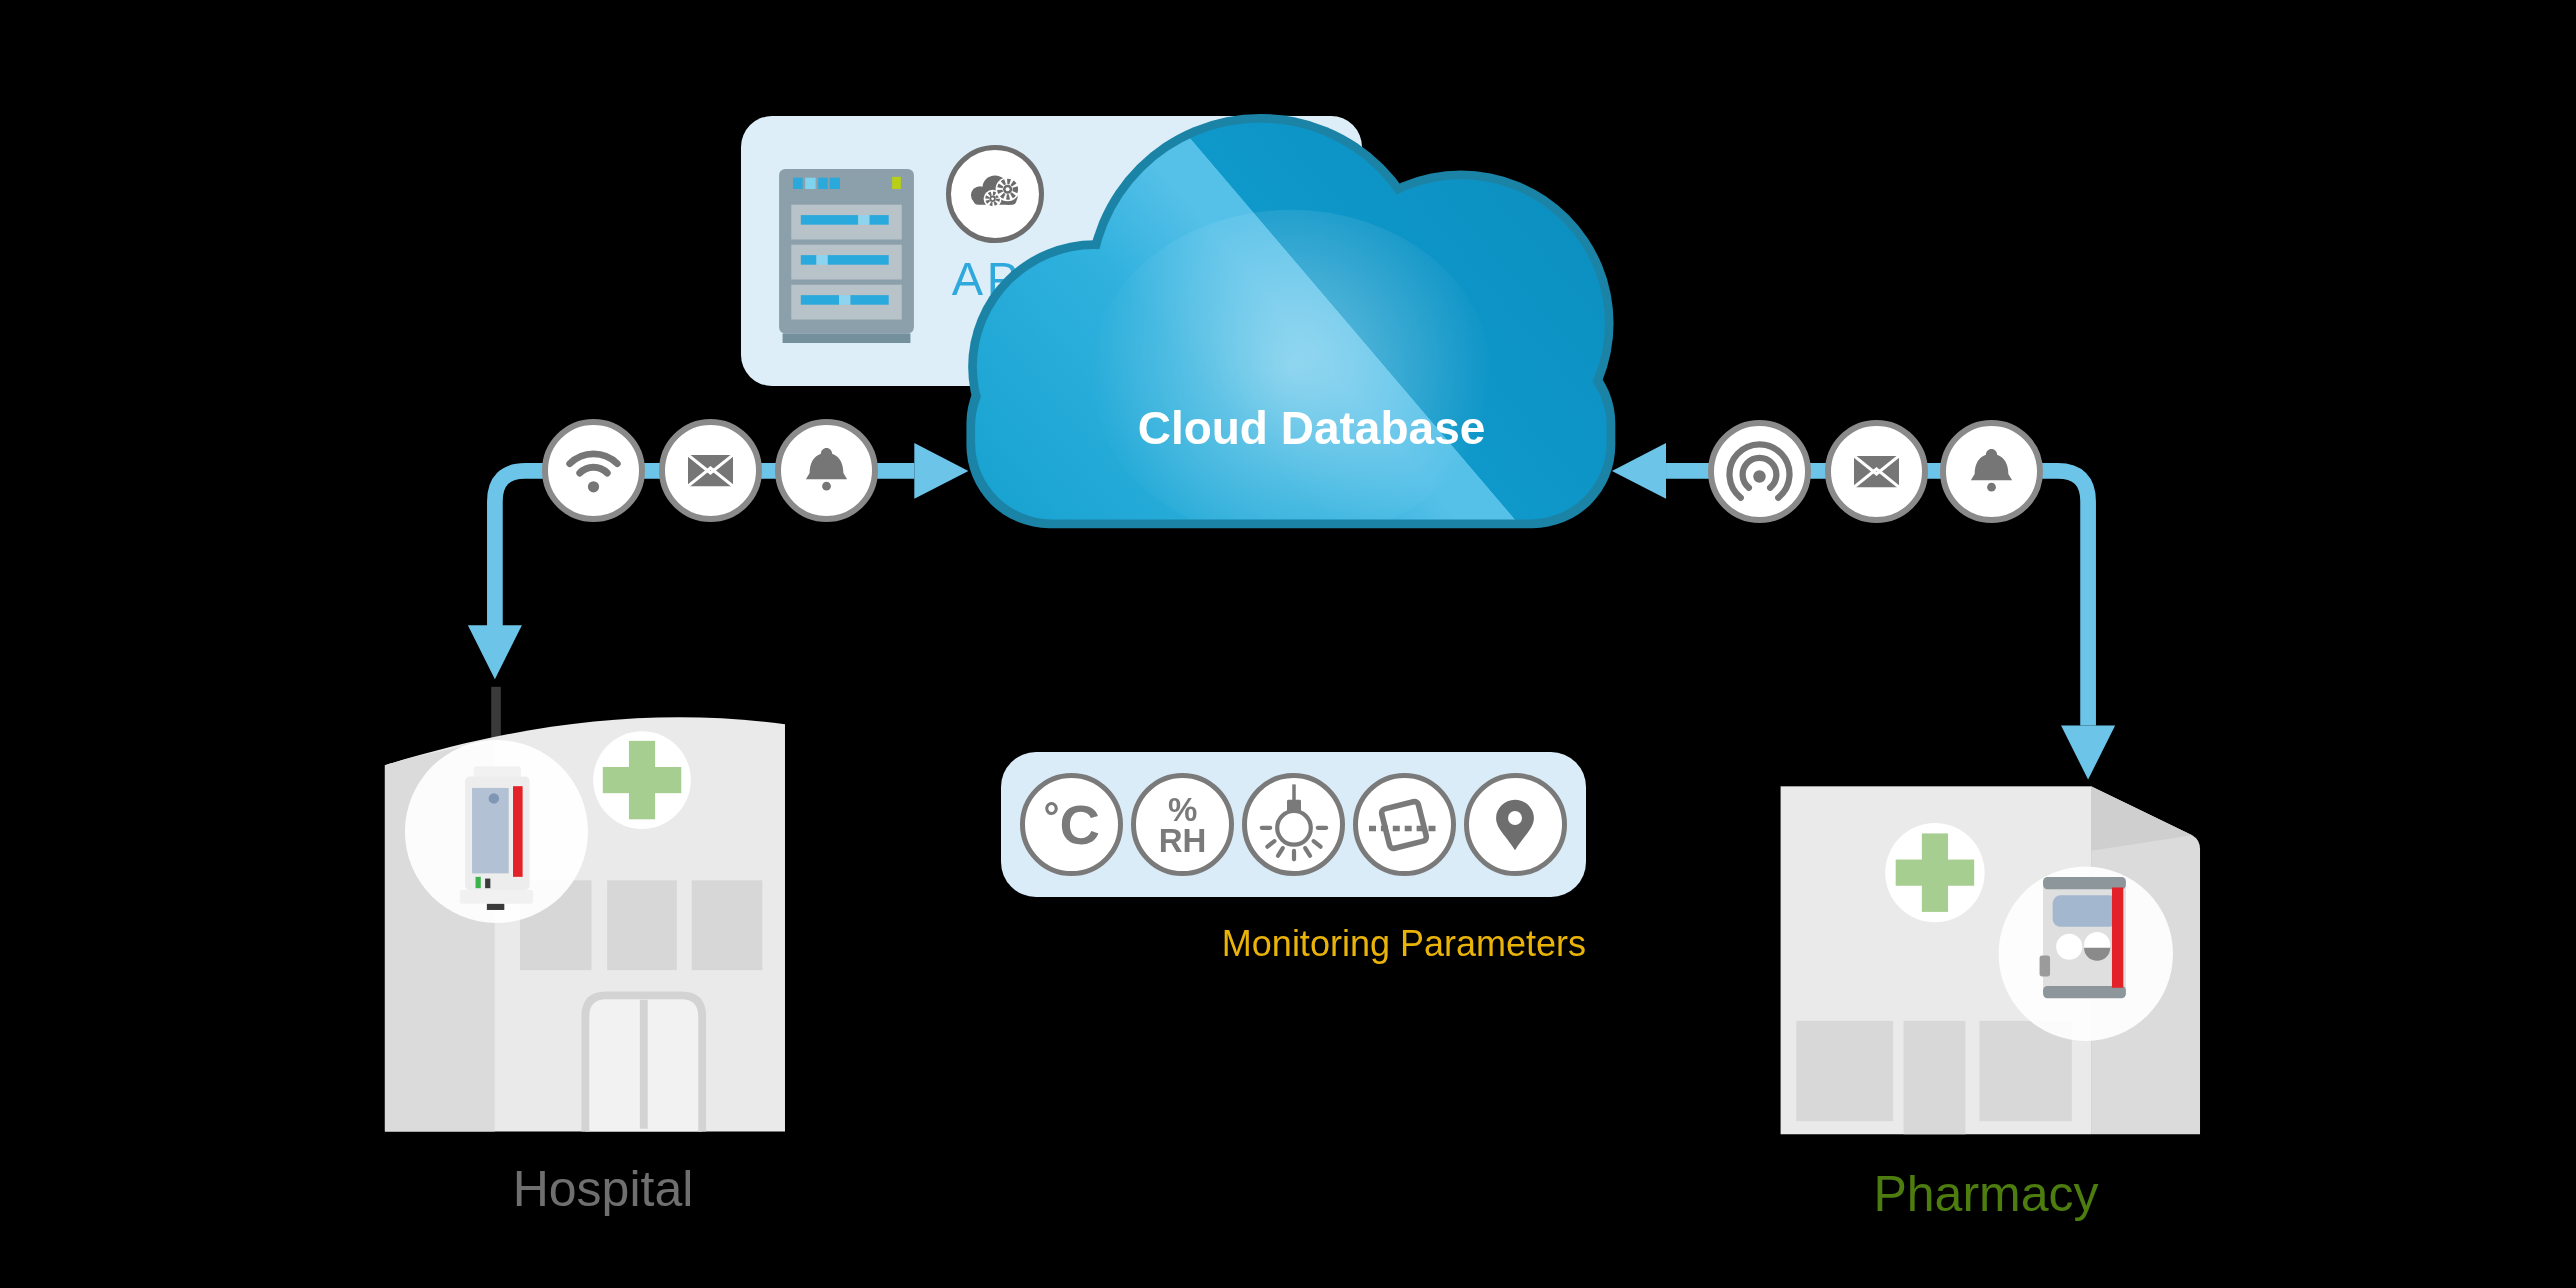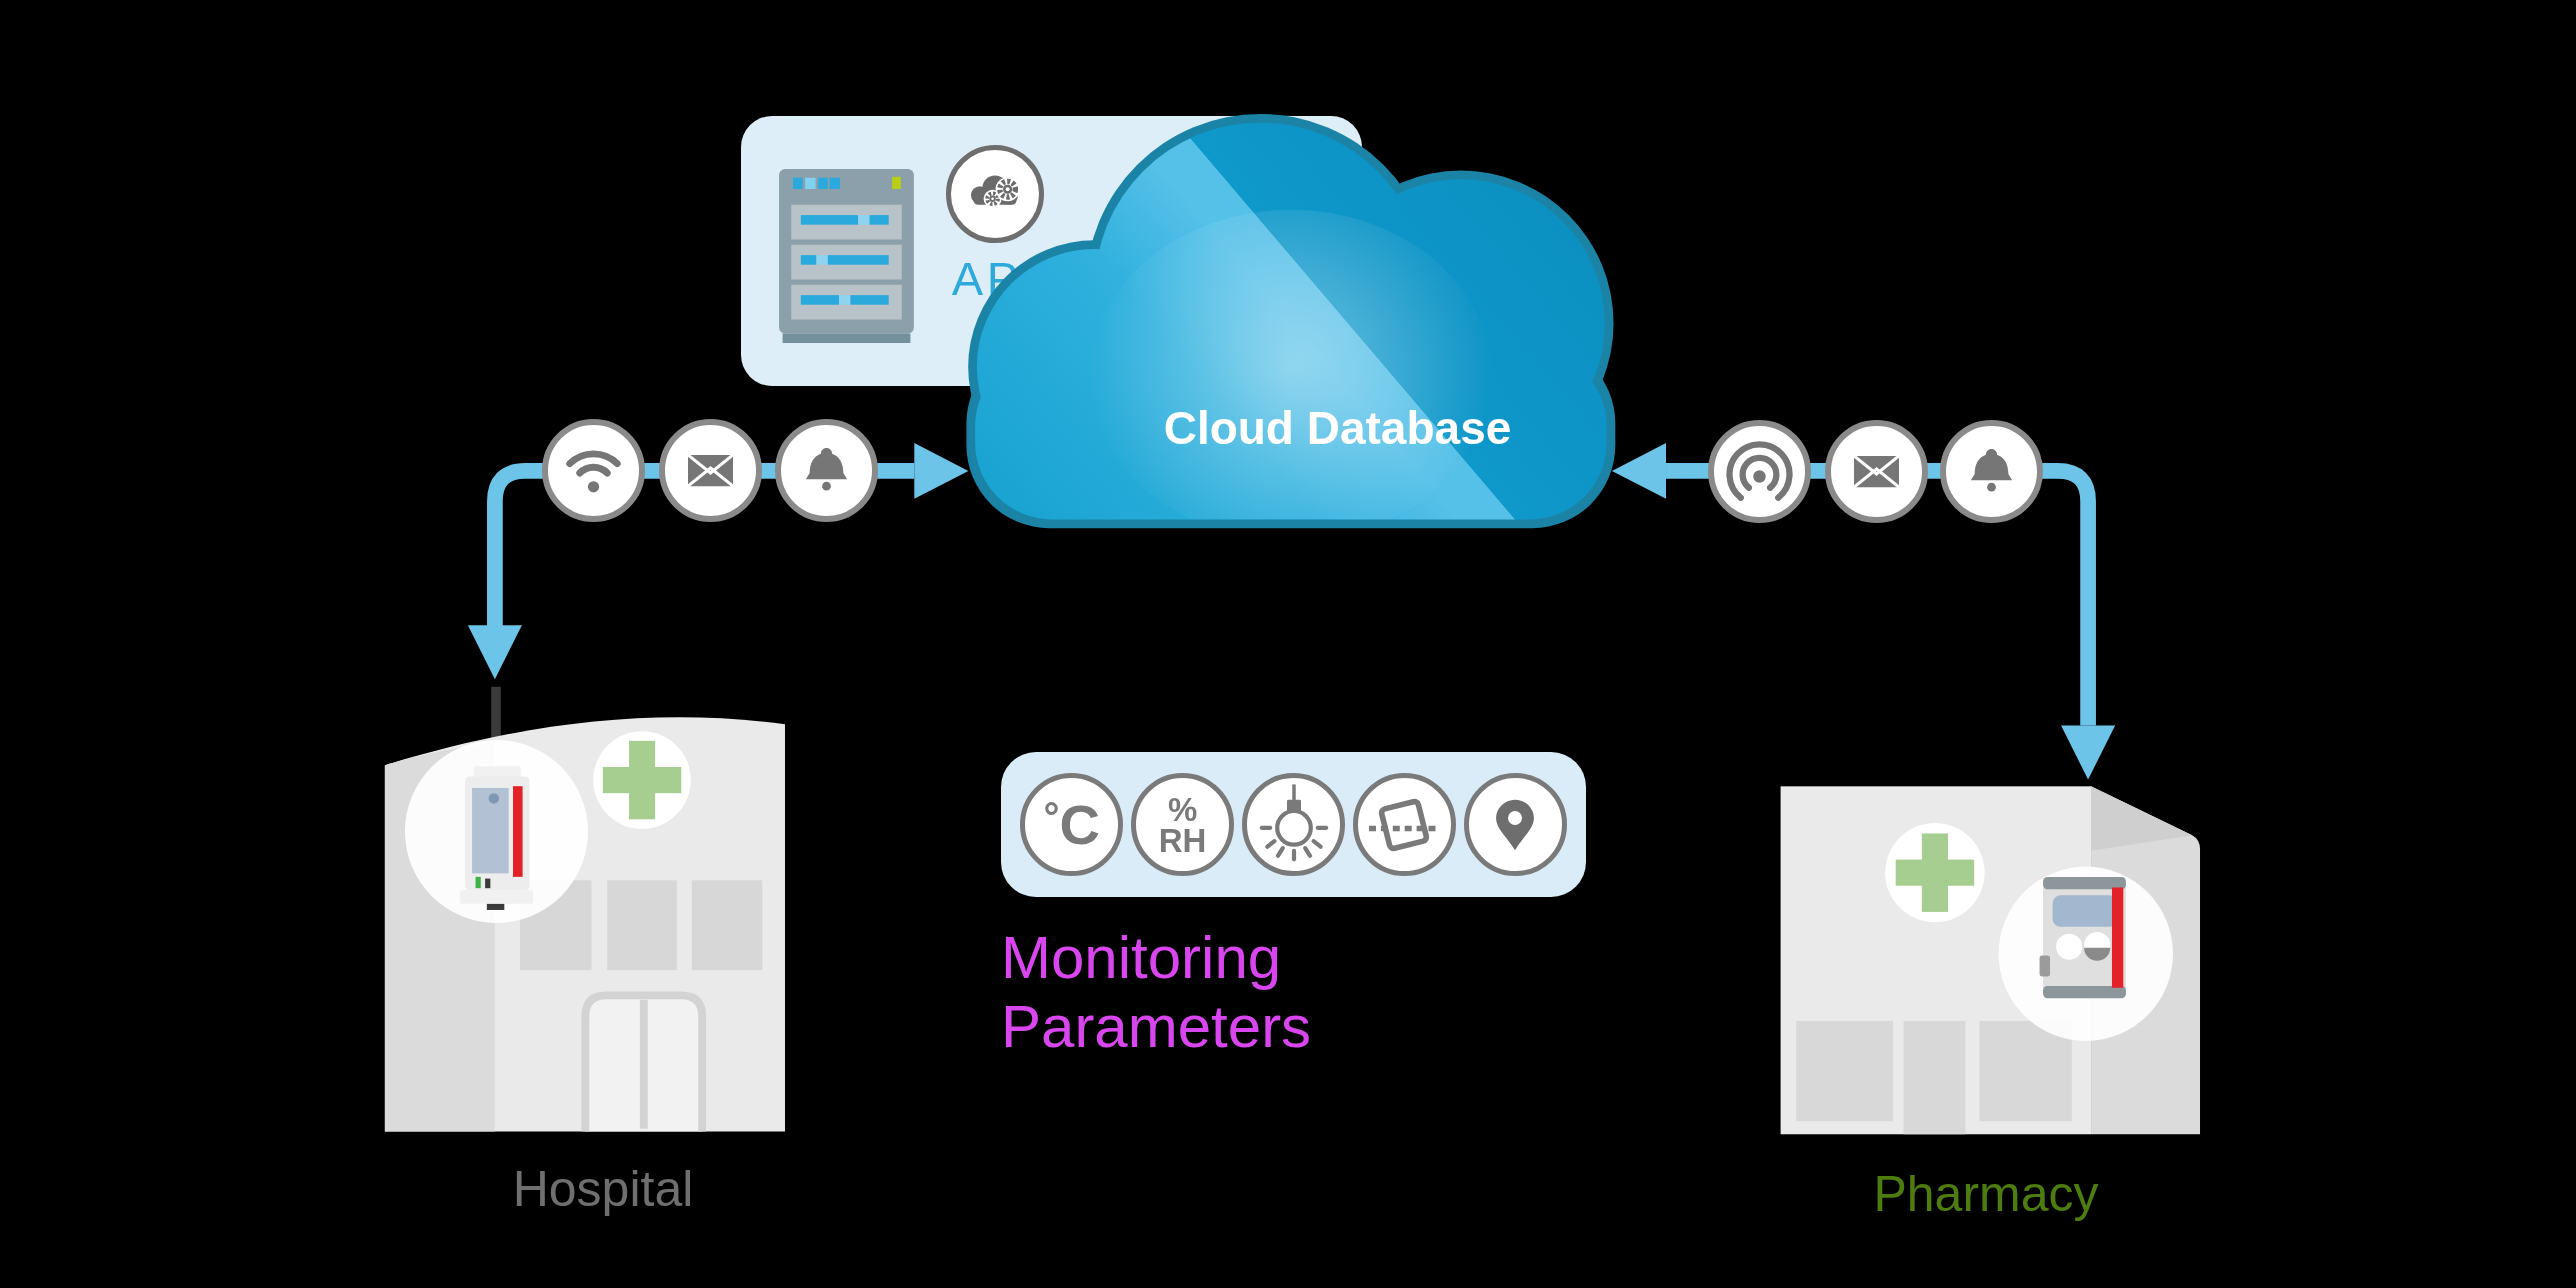--- a/index.html
+++ b/index.html
@@ -8,35 +8,35 @@
   .abs{position:absolute;}
 
   
   .api-panel{left:741px;top:116px;width:621px;height:270px;background:#DDEEF8;border-radius:31px;z-index:1;}
   .api-label{left:923px;top:251px;width:144px;text-align:center;font-size:47px;color:#2FA9DC;z-index:3;letter-spacing:3.5px;}
   .api-circle{left:946px;top:145px;width:98px;height:98px;background:#fff;border:5.2px solid #6E6E6E;
               border-radius:50%;box-sizing:border-box;display:flex;align-items:center;justify-content:center;z-index:3;}
 
   
   .cloud-svg{left:942px;top:92px;z-index:3;}
-  .cloud-title{left:1076px;top:401px;width:523px;text-align:center;font-size:46px;font-weight:bold;
+  .cloud-title{left:1050px;top:401px;width:523px;text-align:center;font-size:46px;font-weight:bold;
                color:#fff;z-index:4;}
 
   
   .icon-circle{width:103px;height:103px;background:#fff;border:6.1px solid #8A8A8A;border-radius:50%;
                box-sizing:border-box;display:flex;align-items:center;justify-content:center;z-index:4;}
   .icon-circle svg{width:75px;height:75px;}
 
   
   .mon-panel{left:1001px;top:752px;width:585px;height:145px;background:#D9ECF8;border-radius:35px;z-index:2;
              display:flex;align-items:center;justify-content:center;gap:7.9px;}
   .mon-circle{width:103px;height:103px;background:#fff;border:5.2px solid #7A7A7A;border-radius:50%;
               box-sizing:border-box;display:flex;align-items:center;justify-content:center;flex:0 0 auto;}
   .mon-circle svg{width:84px;height:84px;}
-  .mon-title{left:1001px;top:923px;width:585px;text-align:left;font-size:60px;color:#d946ef;z-index:2;}
+  .mon-title{left:1001px;top:923px;width:585px;text-align:right;font-size:36px;color:#eab308;z-index:2;}
   .glyph-temp{color:#7A7A7A;font-weight:bold;display:flex;align-items:flex-start;}
   .glyph-temp .deg{font-size:40px;line-height:40px;}
   .glyph-temp .unit{font-size:56px;line-height:56px;}
   .glyph-rh{color:#7A7A7A;font-weight:bold;font-size:33px;line-height:31px;text-align:center;}
 
   
   .site-label{font-size:50px;z-index:2;text-align:center;}
   .bldg{z-index:2;}
 </style>
 </head>

